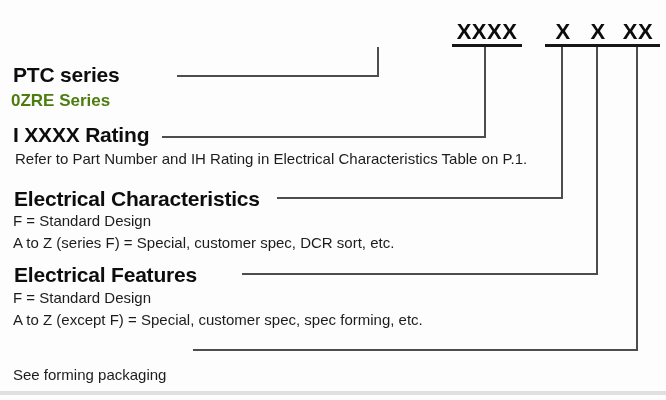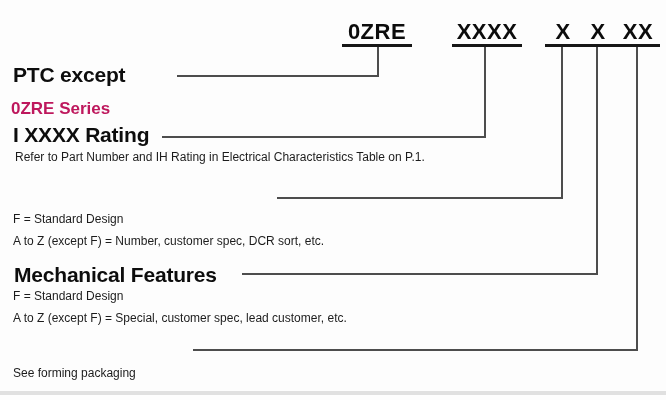--- a/index.html
+++ b/index.html
@@ -28,30 +28,29 @@
     font-size:22px;font-weight:bold;transform:translateX(-50%);
     letter-spacing:.5px;color:#0c0c0c;
   }
   .x1{left:18px;} .x2{left:53px;} .x3{left:93px;text-align:right;}
   
   .vline,.hline{position:absolute;background:#4d4d4d;}
   .vline{width:2px;}
   .hline{height:2px;}
   
   .h{position:absolute;font-size:21px;font-weight:bold;letter-spacing:-.2px;line-height:1;color:#0d0d0d;white-space:nowrap;}
-  .sub-bold{position:absolute;font-size:17px;font-weight:bold;line-height:1;color:#be185d;white-space:nowrap;margin-top:8px;}
-  .body-line{position:absolute;font-size:12px;line-height:1;color:#1c1c1c;white-space:nowrap;}
+  .sub-bold{position:absolute;font-size:17px;font-weight:bold;line-height:1;color:#4d7c0f;white-space:nowrap;}
+  .body-line{position:absolute;font-size:15px;line-height:1;color:#1c1c1c;white-space:nowrap;}
   .bottom-rule{position:absolute;left:0;top:391px;width:666px;height:4px;background:#c9c9c9;opacity:.55;}
 </style>
 </head>
 <body>
 
 <div class="page">
 
-  <div class="code code-series">0ZRE</div>
   <div class="code code-ihold">XXXX</div>
   <div class="code-group">
     <span class="xg x1">X</span>
     <span class="xg x2">X</span>
     <span class="xg x3">XX</span>
   </div>
 
   <div class="vline" style="left:377px;top:47px;height:30px;"></div>
   <div class="hline" style="left:177px;top:75px;width:202px;"></div>
 
@@ -60,29 +59,30 @@
 
   <div class="vline" style="left:561px;top:47px;height:152px;"></div>
   <div class="hline" style="left:277px;top:197px;width:286px;"></div>
 
   <div class="vline" style="left:596px;top:47px;height:228px;"></div>
   <div class="hline" style="left:242px;top:273px;width:356px;"></div>
 
   <div class="vline" style="left:636px;top:47px;height:304px;"></div>
   <div class="hline" style="left:193px;top:349px;width:445px;"></div>
 
-  <div class="h" style="left:13px;top:64px;">PTC except</div>
+  <div class="h" style="left:13px;top:64px;">PTC series</div>
   <div class="sub-bold" style="left:11px;top:92px;">0ZRE Series</div>
 
   <div class="h" style="left:13px;top:124px;">I XXXX Rating</div>
   <div class="body-line" style="left:15px;top:151px;">Refer to Part Number and IH Rating in Electrical Characteristics Table on P.1.</div>
 
+  <div class="h" style="left:14px;top:188px;">Electrical Characteristics</div>
   <div class="body-line" style="left:13px;top:213px;">F = Standard Design</div>
-  <div class="body-line" style="left:13px;top:235px;">A to Z (except F) = Number, customer spec, DCR sort, etc.</div>
+  <div class="body-line" style="left:13px;top:235px;">A to Z (series F) = Special, customer spec, DCR sort, etc.</div>
 
-  <div class="h" style="left:14px;top:264px;">Mechanical Features</div>
+  <div class="h" style="left:14px;top:264px;">Electrical Features</div>
   <div class="body-line" style="left:13px;top:290px;">F = Standard Design</div>
-  <div class="body-line" style="left:13px;top:312px;">A to Z (except F) = Special, customer spec, lead customer, etc.</div>
+  <div class="body-line" style="left:13px;top:312px;">A to Z (except F) = Special, customer spec, spec forming, etc.</div>
 
   <div class="body-line" style="left:13px;top:367px;">See forming packaging</div>
 
   <div class="bottom-rule"></div>
 </div>
 
 </body></html>

